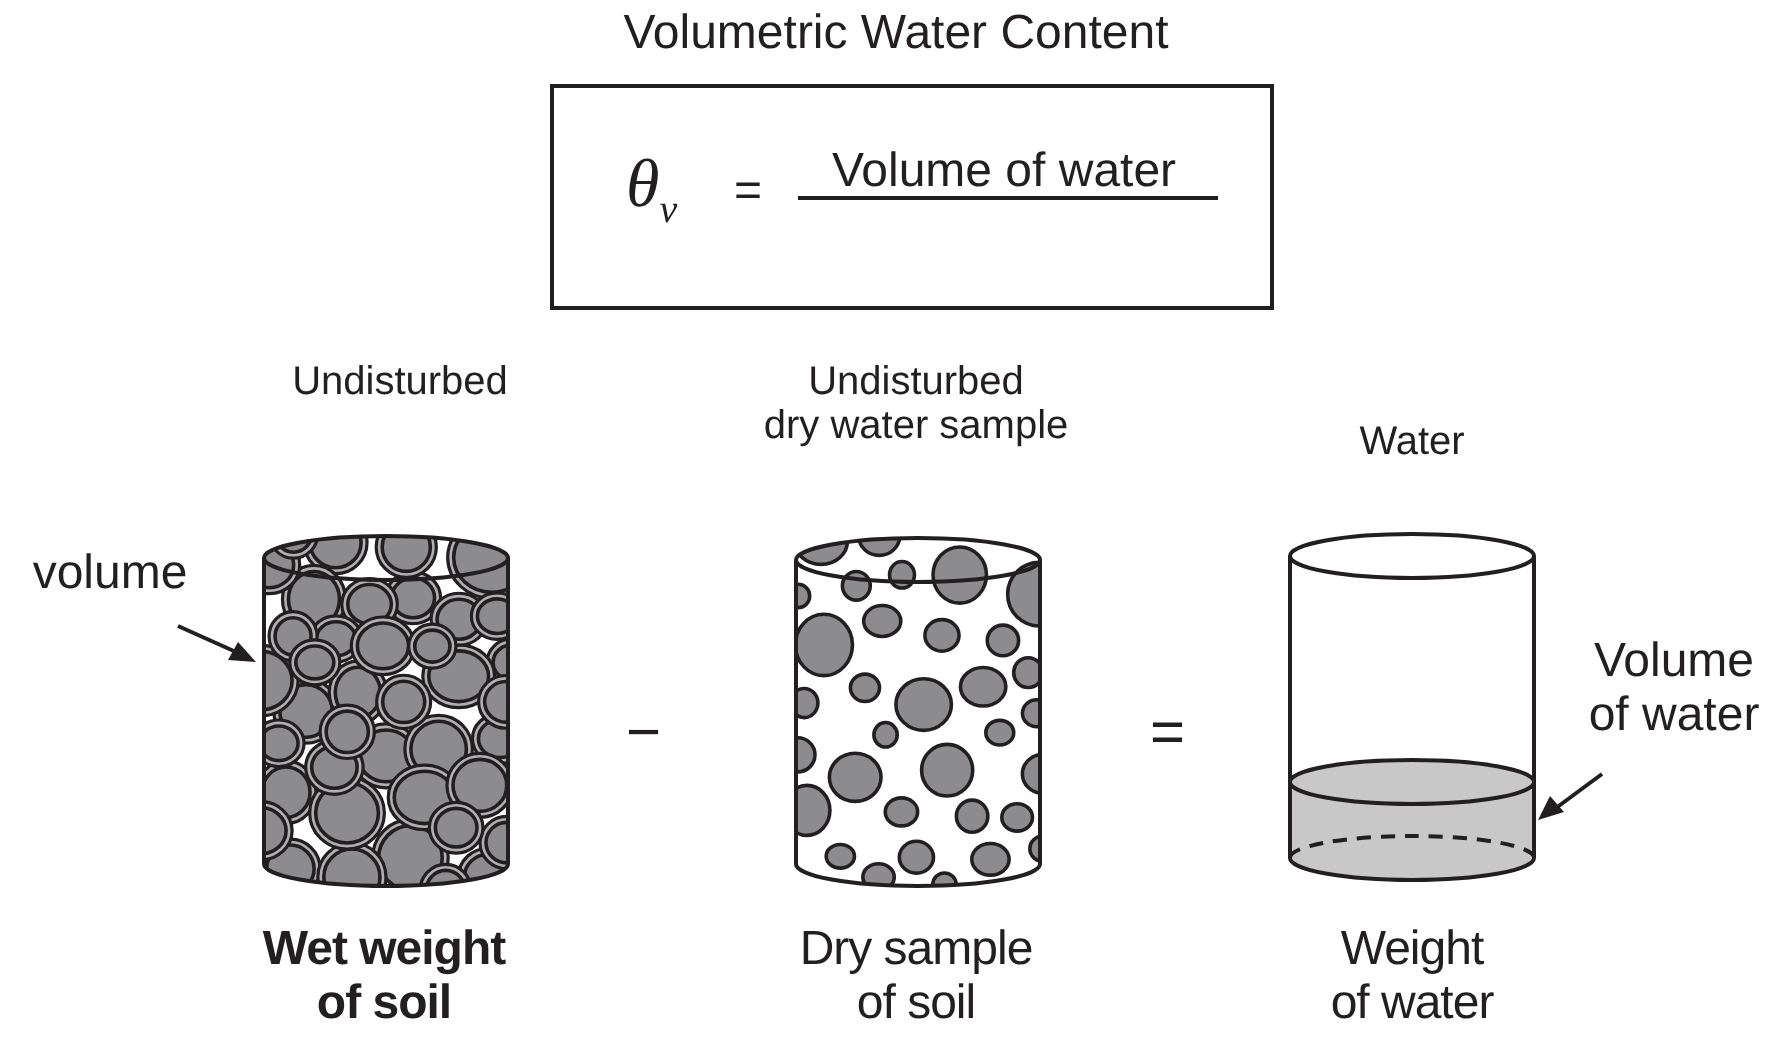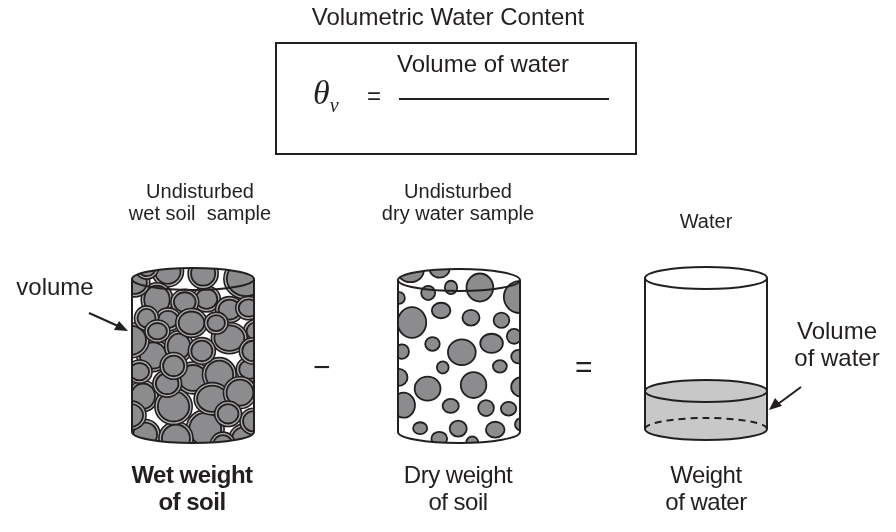--- a/index.html
+++ b/index.html
@@ -6,21 +6,21 @@
   body { width: 896px; height: 532px; position: relative; overflow: hidden;
          font-family: "Liberation Sans", sans-serif; color: #231f20; }
   .txt { position: absolute; text-align: center; white-space: nowrap; line-height: 1.12; }
   #title { left: 0; width: 896px; top: 4px; font-size: 24px; }
   #formula-box { position: absolute; left: 275px; top: 42px; width: 362px; height: 113px;
                  border: 2px solid #231f20; box-sizing: border-box; }
   #theta { position: absolute; left: 36px; top: 30px; font-family: "Liberation Serif", serif;
            font-style: italic; font-size: 34px; }
   #theta sub { font-size: 20px; vertical-align: -8px; }
   #eq { position: absolute; left: 90px; top: 38px; font-size: 24px; }
-  #num { position: absolute; left: 120px; width: 210px; top: 6px; font-size: 24px; }
+  #num { position: absolute; left: 120px; width: 210px; top: 28px; font-size: 24px; text-align: center; }
   #fracline { position: absolute; left: 122px; width: 210px; top: 54px; height: 2px; background: #231f20; }
   #den { position: absolute; left: 120px; width: 210px; top: 60px; font-size: 24px; text-align: center; }
   .head { font-size: 20px; top: 180px; }
   .foot { font-size: 24px; top: 462px; letter-spacing: -0.5px; }
   #diagram { position: absolute; left: 0; top: 0; }
   .op { position: absolute; font-size: 30px; }
 </style>
 </head>
 <body>
 
@@ -28,36 +28,35 @@
 
 <div id="formula-box">
   <div id="theta"><span>θ</span><sub>v</sub></div>
   <div id="eq">=</div>
   <div id="num">Volume of water</div>
   <div id="fracline"></div>
 </div>
 
 <div class="txt head" style="left:110px;width:180px;">
   <div>Undisturbed</div>
-  <div style="white-space:pre;">wet soil  sample</div>
 </div>
 <div class="txt head" style="left:368px;width:180px;">
   <div>Undisturbed</div>
   <div>dry water sample</div>
 </div>
 <div class="txt head" style="left:626px;width:160px;top:210px;">
   <div>Water</div>
 </div>
 
 <div class="txt foot" style="left:102px;width:180px;font-weight:bold;">
   <div>Wet weight</div>
   <div>of soil</div>
 </div>
 <div class="txt foot" style="left:368px;width:180px;">
-  <div>Dry weight</div>
+  <div>Dry sample</div>
   <div>of soil</div>
 </div>
 <div class="txt foot" style="left:626px;width:160px;">
   <div>Weight</div>
   <div>of water</div>
 </div>
 
 <div class="txt" style="left:10px;width:90px;top:274px;font-size:24px;">
   <div>volume</div>
 </div>

